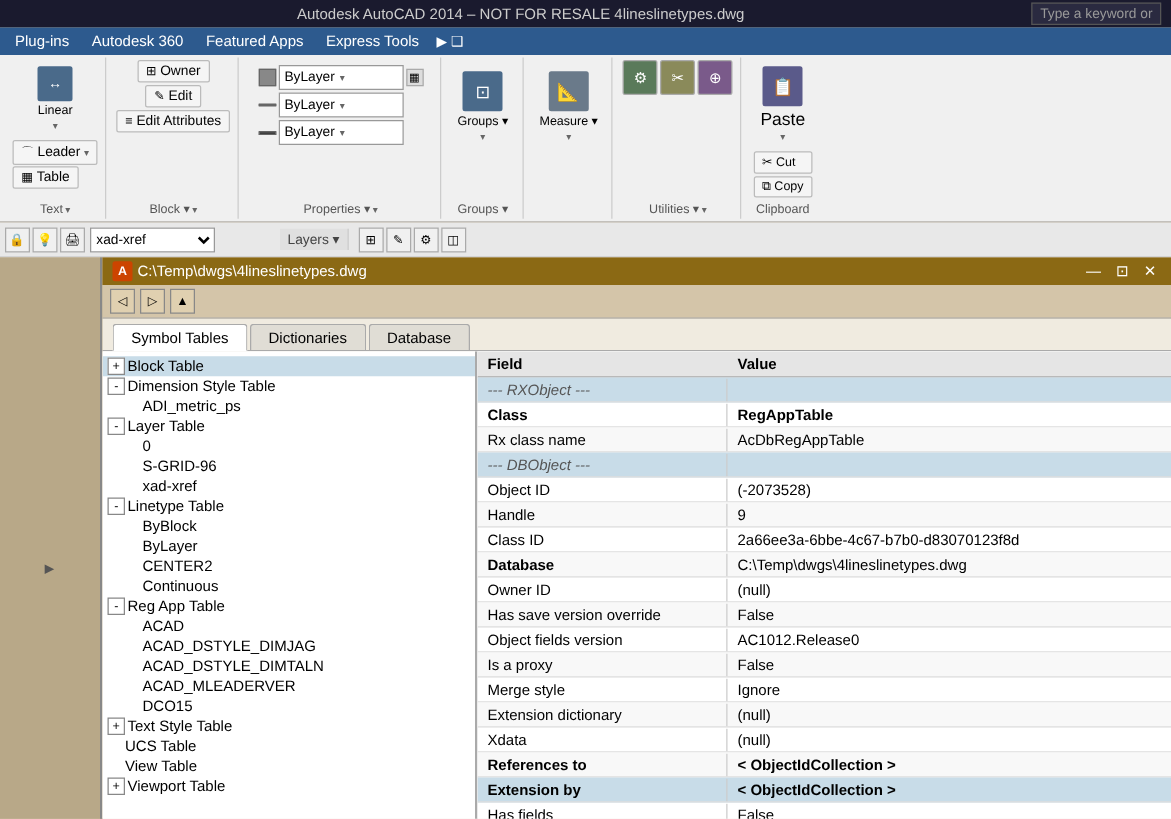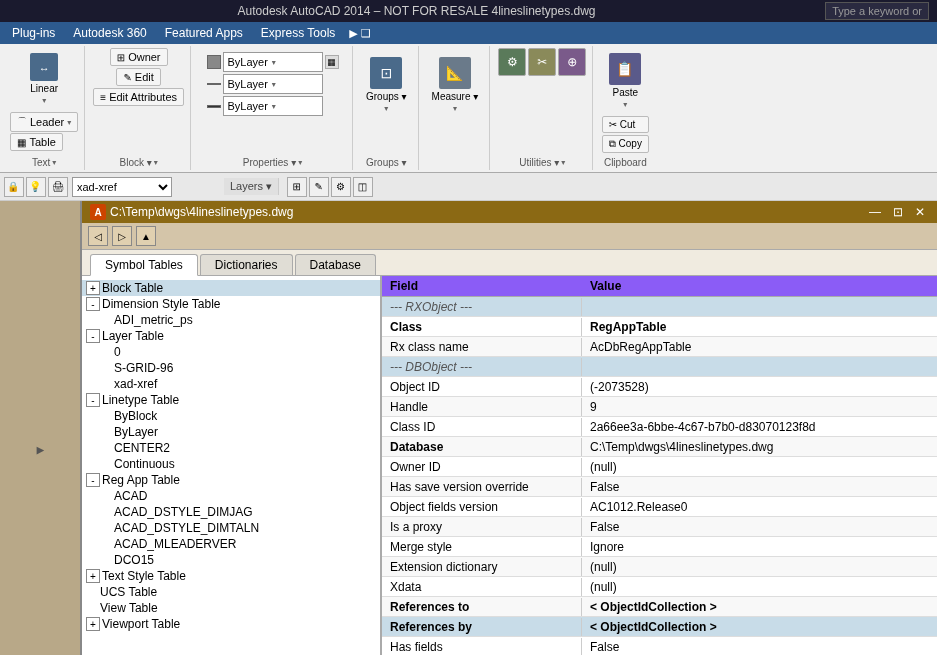--- a/index.html
+++ b/index.html
@@ -292,21 +292,21 @@
     .tree-indent { display: inline-block; width: 14px; flex-shrink: 0; }
 
     
     .props-panel {
       flex: 1;
       overflow-y: auto;
       background: white;
     }
     .props-header {
       display: flex;
-      background: #8b5cf6;
+      background: #e5e5e5;
       font-size: 12px;
       font-weight: bold;
       padding: 3px 8px;
       border-bottom: 1px solid #aaa;
     }
     .props-col-field { width: 200px; }
     .props-col-value { flex: 1; }
 
     .props-row {
       display: flex;
@@ -471,21 +471,21 @@
       </div>
       <div class="ribbon-group-label">
         <span>Utilities ▾</span>
         <span class="drop-arrow">▾</span>
       </div>
     </div>
 
     <div class="ribbon-group">
       <div class="ribbon-big-btn" style="padding:4px 6px;">
         <div class="big-icon" style="background:#5a5a8a;width:32px;height:32px;">📋</div>
-        <span style="font-size:10px;">Paste</span>
+        <span style="font-size:14px;">Paste</span>
         <span class="drop-arrow">▾</span>
       </div>
       <div style="display:flex;flex-direction:column;gap:2px;">
         <div class="ribbon-btn" style="font-size:10px;">✂ Cut</div>
         <div class="ribbon-btn" style="font-size:10px;">⧉ Copy</div>
       </div>
       <div class="ribbon-group-label">
         <span>Clipboard</span>
       </div>
     </div>
@@ -719,21 +719,21 @@
         </div>
         <div class="props-row">
           <div class="props-field">Xdata</div>
           <div class="props-value">(null)</div>
         </div>
         <div class="props-row alt">
           <div class="props-field bold">References to</div>
           <div class="props-value" style="font-weight:bold;">&lt; ObjectIdCollection &gt;</div>
         </div>
         <div class="props-row highlighted">
-          <div class="props-field bold">References by</div>
+          <div class="props-field bold">Extension by</div>
           <div class="props-value" style="font-weight:bold;">&lt; ObjectIdCollection &gt;</div>
         </div>
         <div class="props-row">
           <div class="props-field">Has fields</div>
           <div class="props-value">False</div>
         </div>
 
       </div>
     </div>
   </div>

